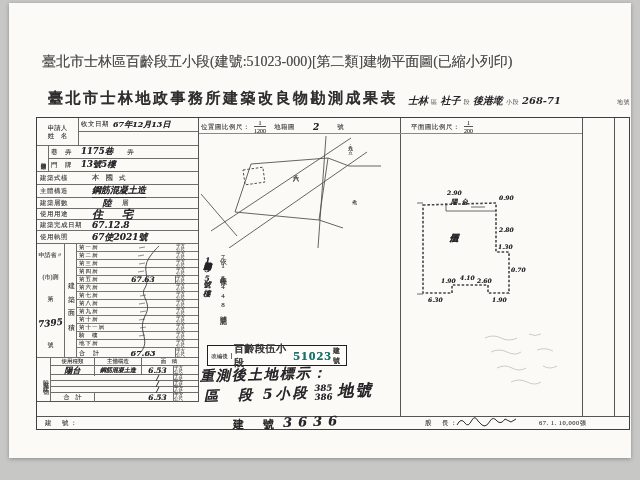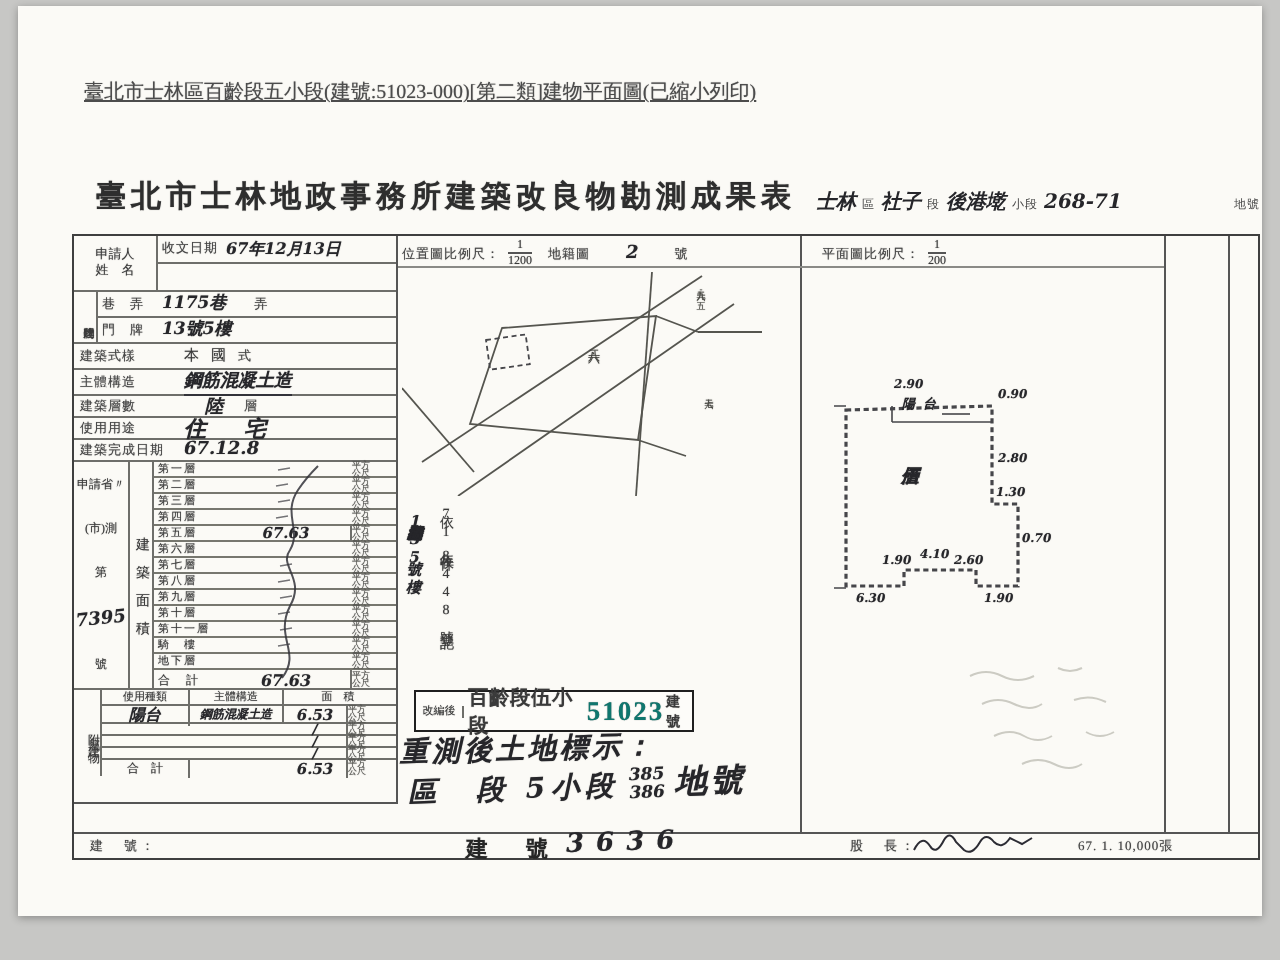--- a/index.html
+++ b/index.html
@@ -30,21 +30,21 @@
         display:flex;align-items:center;background:#fdfcf9;}
   .dim{position:absolute;font-size:6px;white-space:nowrap;}
   .maplab{position:absolute;font-size:5.5px;line-height:6px;color:#44443f;}
 </style>
 </head>
 <body>
 
 <div class="stage">
   <div class="page"></div>
 
-  <div class="abs scan" style="left:42px;top:39px;font-size:10px;color:#4c4c4c;text-decoration:underline;">臺北市士林區百齡段五小段(建號:51023-000)[第二類]建物平面圖(已縮小列印)</div>
+  <div class="abs scan" style="left:42px;top:53px;font-size:14px;color:#4c4c4c;">臺北市士林區百齡段五小段(建號:51023-000)[第二類]建物平面圖(已縮小列印)</div>
 
   <div class="abs scan" style="left:48px;top:89px;font-size:15px;font-weight:bold;letter-spacing:2.5px;color:#2e2e2e;">臺北市士林地政事務所建築改良物勘測成果表</div>
   <div class="abs" style="left:408px;top:94px;width:222px;display:flex;align-items:baseline;gap:3px;">
     <span class="hw" style="font-size:10px;">士林</span>
     <span class="lbl" style="font-size:6px;">區</span>
     <span class="hw" style="font-size:10px;">社子</span>
     <span class="lbl" style="font-size:6px;">段</span>
     <span class="hw" style="font-size:10px;">後港墘</span>
     <span class="lbl" style="font-size:6px;">小段</span>
     <span class="hw" style="font-size:10px;">268-71</span>
@@ -103,20 +103,24 @@
         <span class="hw" style="font-size:9px;width:30px;text-align:center;">陸</span>
         <span class="lbl">層</span>
       </div>
       <div class="row" style="height:11px;">
         <span class="lbl" style="width:52px;padding-left:3px;">使用用途</span>
         <span class="hw" style="font-size:11px;letter-spacing:4px;">住　宅</span>
       </div>
       <div class="row" style="height:11px;">
         <span class="lbl" style="width:52px;padding-left:3px;">建築完成日期</span>
         <span class="hw" style="font-size:9px;">67.12.8</span>
+      </div>
+      <div class="row" style="height:13px;">
+        <span class="lbl" style="width:52px;padding-left:3px;">使用執照</span>
+        <span class="hw" style="font-size:9px;">67使2021號</span>
       </div>
 
       <div style="display:flex;height:114px;border-bottom:.8px solid #6e6e6a;box-sizing:border-box;position:relative;">
         <div class="bR" style="width:28px;display:flex;flex-direction:column;justify-content:space-around;align-items:center;">
           <span style="font-size:6px;">申請省〃</span>
           <span style="font-size:6px;">(市)測</span>
           <span style="font-size:6px;">第</span>
           <span class="hw" style="font-size:9px;transform:rotate(-6deg);">7395</span>
           <span style="font-size:6px;">號</span>
         </div>

